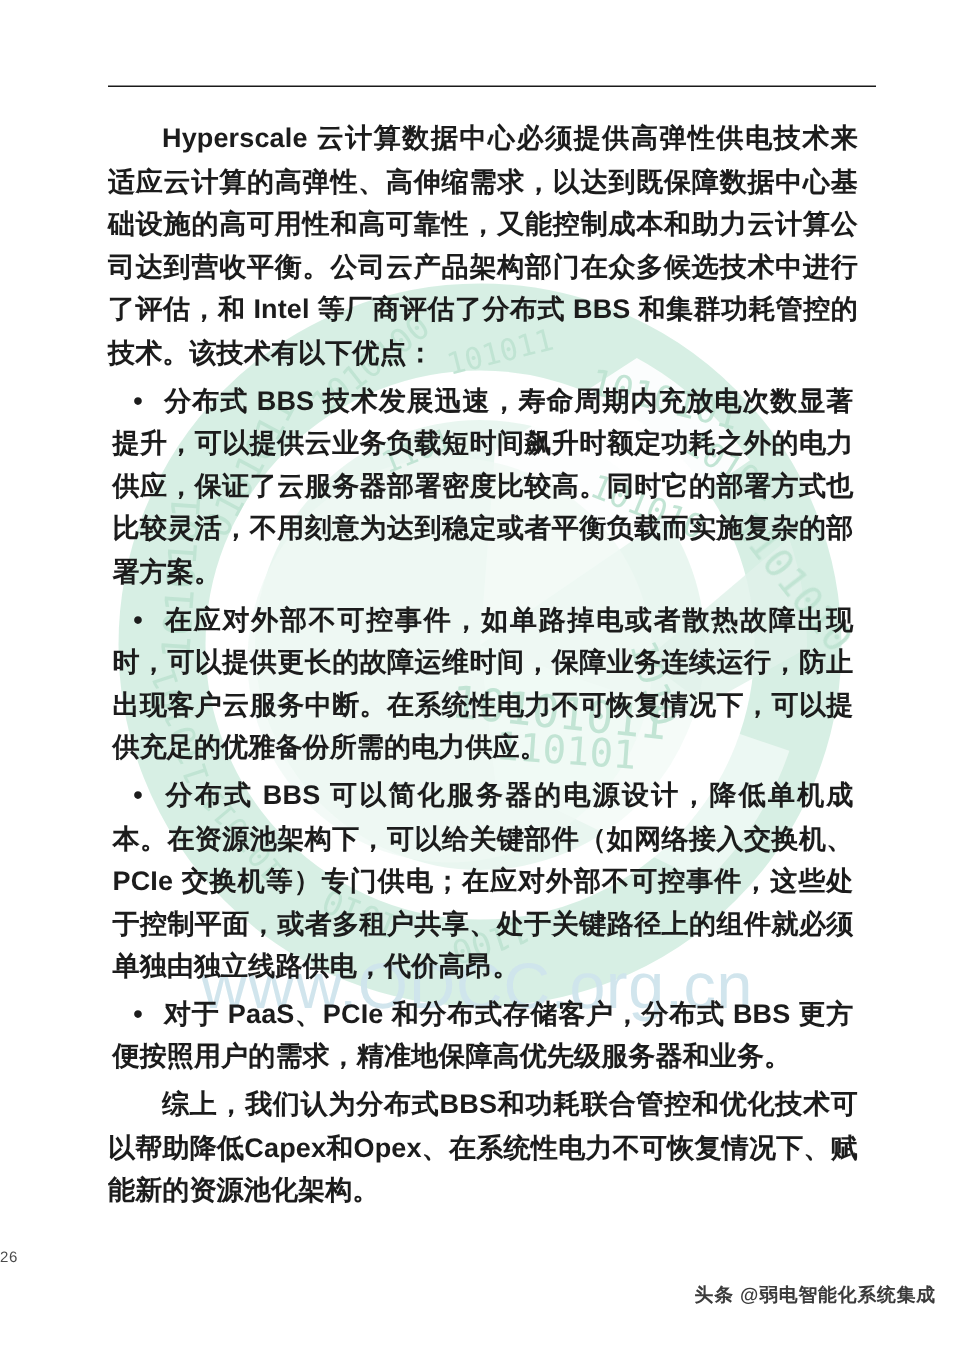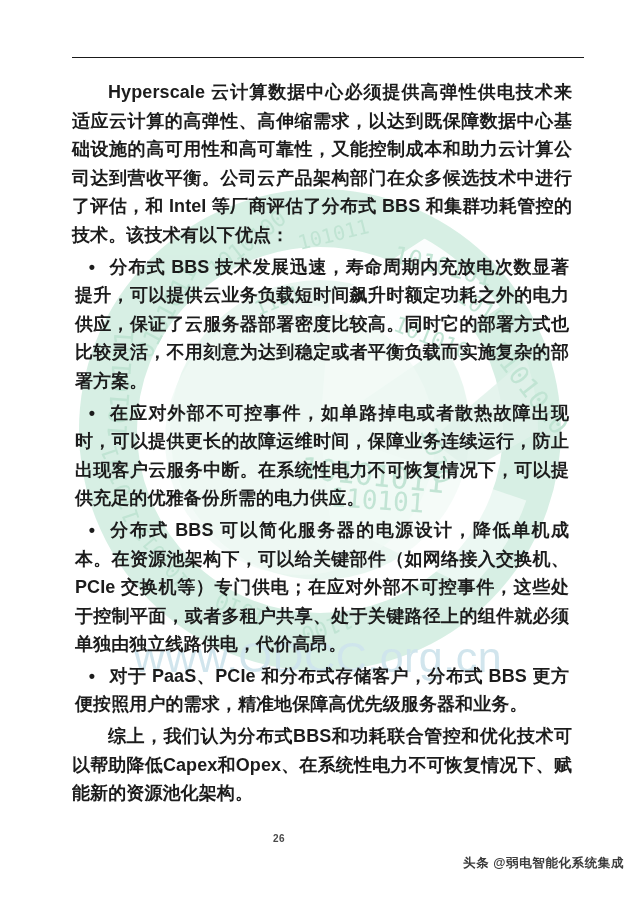--- a/index.html
+++ b/index.html
@@ -95,24 +95,23 @@
     color: #1c1c1c;
     font-weight: 700;
   }
 
   
   .page-number {
     position: absolute;
     left: 0;
     top: 833px;
     width: 558px;
-    text-align: center;
     font-size: 10px;
     color: #4a4a4a;
-    font-weight: 700;
+    font-weight: 400;
     letter-spacing: 0.4px;
   }
 
   
   .source-credit {
     position: absolute;
     right: 16px;
     top: 855px;
     font-size: 12.5px;
     color: #3b3b3b;

